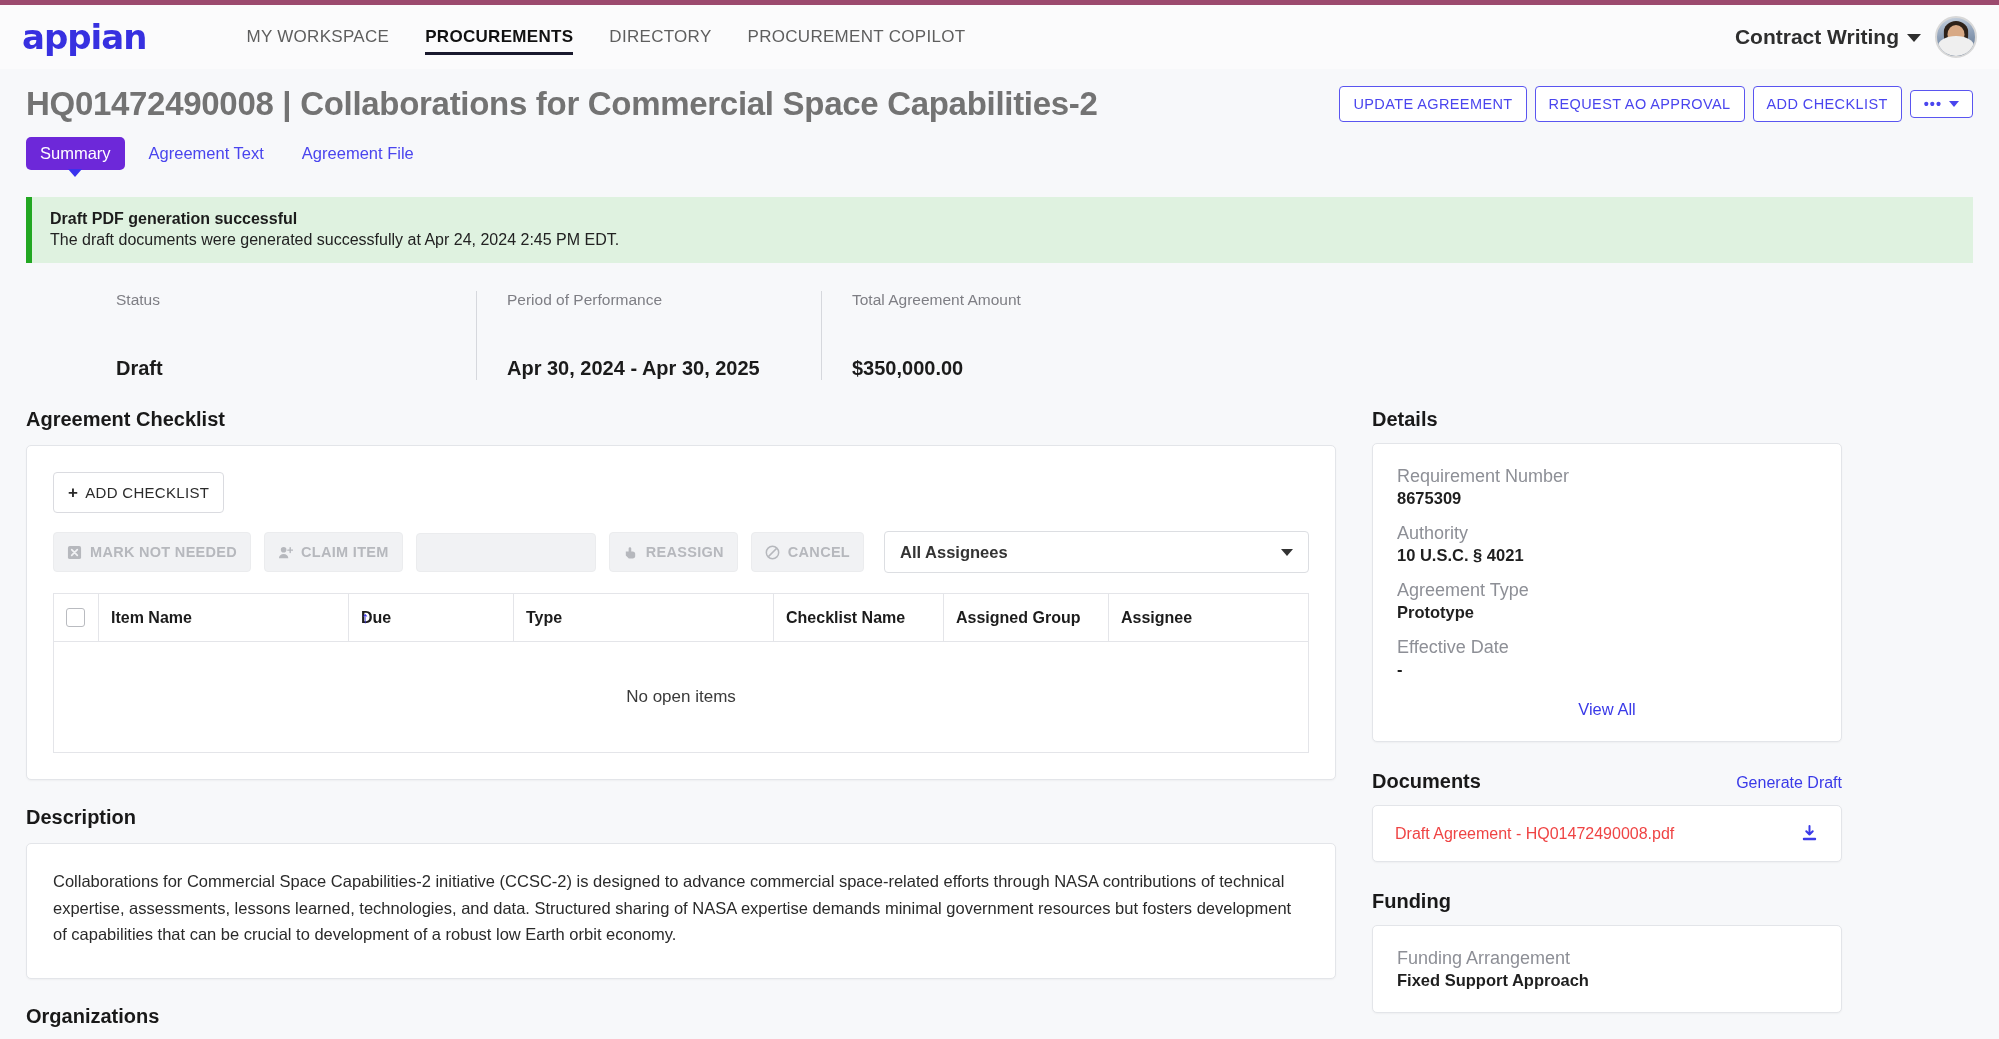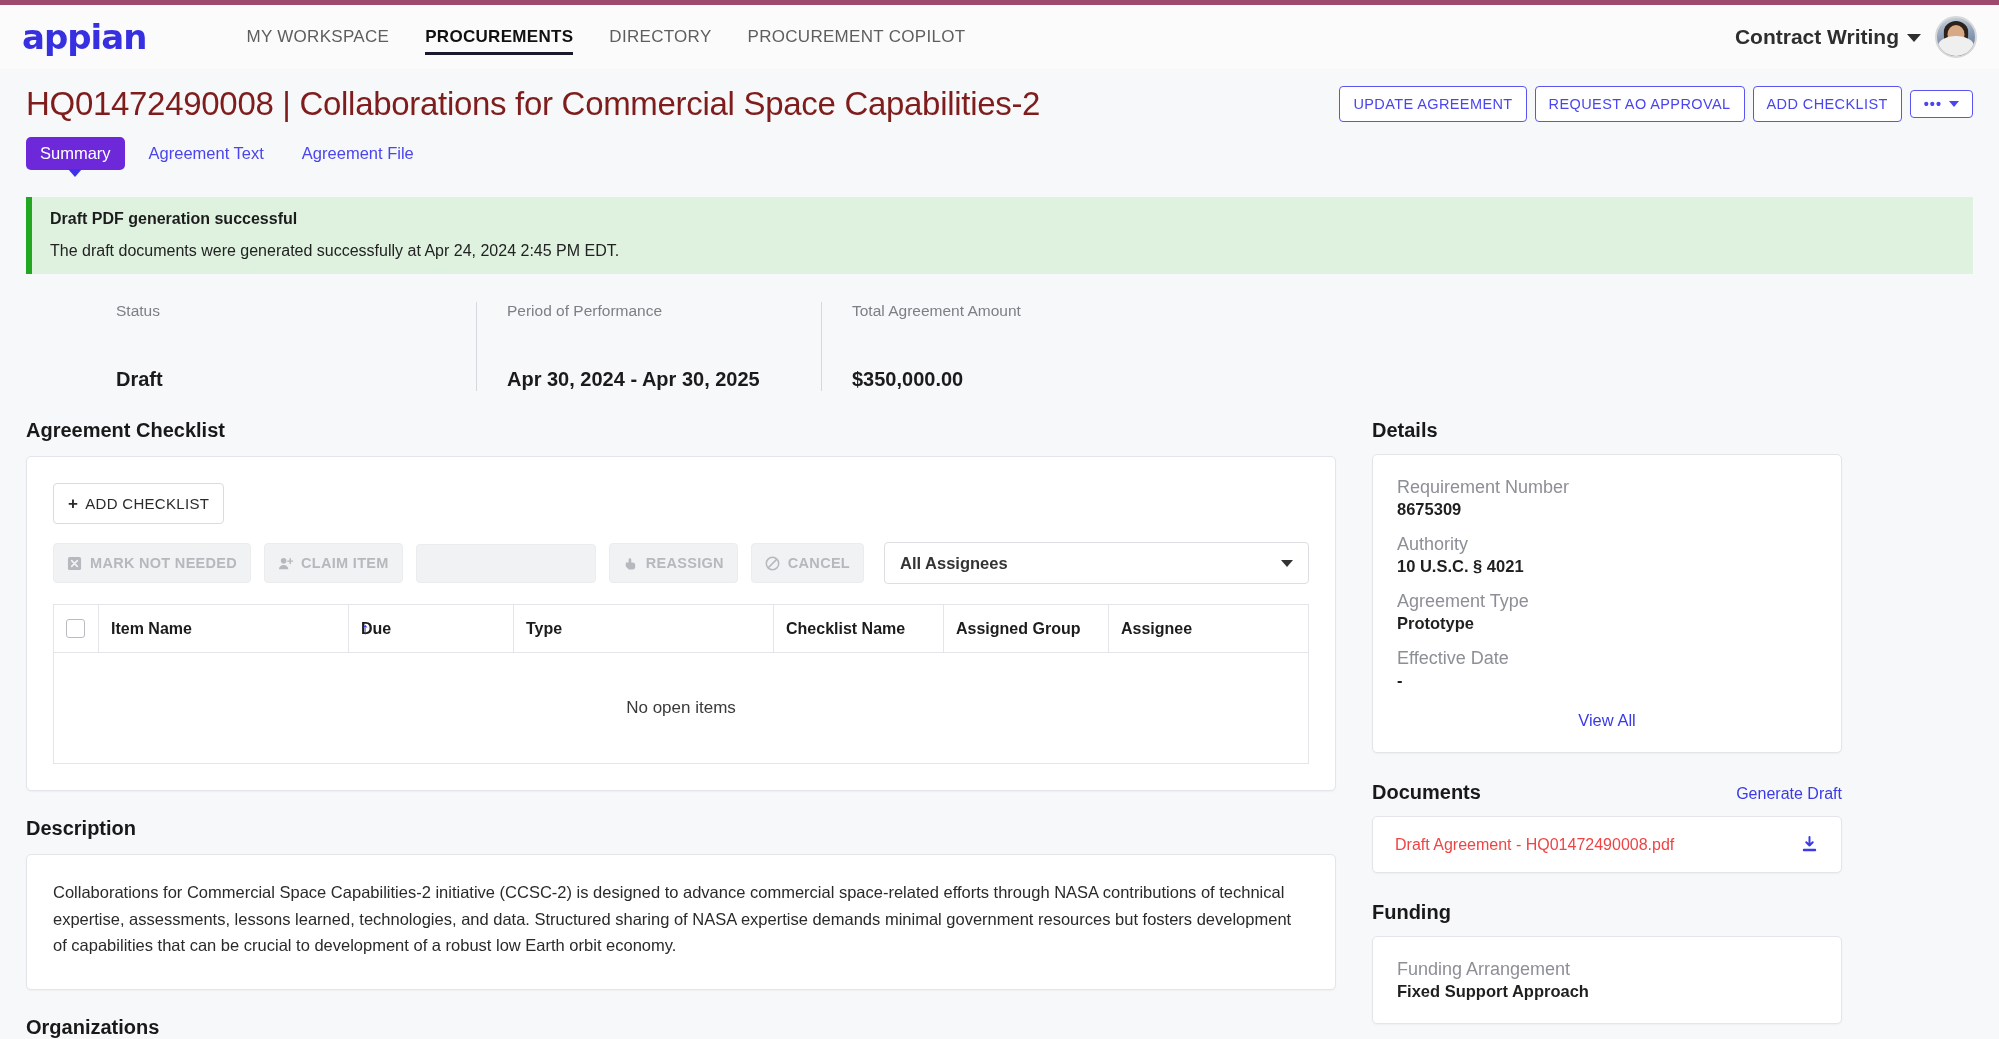--- a/index.html
+++ b/index.html
@@ -107,22 +107,22 @@
   }
 
   
   .title-row {
     display: flex;
     align-items: center;
     padding: 16px 26px 0 26px;
   }
   .page-title {
     font-size: 33px;
-    font-weight: 400;
-    color: #7f1d1d;
+    font-weight: 700;
+    color: #737373;
     letter-spacing: -0.3px;
     white-space: nowrap;
   }
   .title-actions {
     margin-left: auto;
     display: flex;
     gap: 8px;
     align-items: center;
   }
   .btn-outline {
@@ -187,21 +187,21 @@
     border-top: 8px solid #3a32ee;
   }
 
   
   .alert {
     margin: 27px 26px 0 26px;
     background: #dff2e0;
     border-left: 6px solid #22a722;
     padding: 13px 18px 14px 18px;
   }
-  .alert-title { font-size: 16px; font-weight: 700; color: #1c1c1c; margin-bottom: 14px; }
+  .alert-title { font-size: 16px; font-weight: 700; color: #1c1c1c; margin-bottom: 3px; }
   .alert-text { font-size: 16px; color: #222; }
 
   
   .summary {
     display: flex;
     padding: 28px 26px 0 26px;
   }
   .sum-item {
     padding: 0 28px 0 0;
     min-width: 0;

